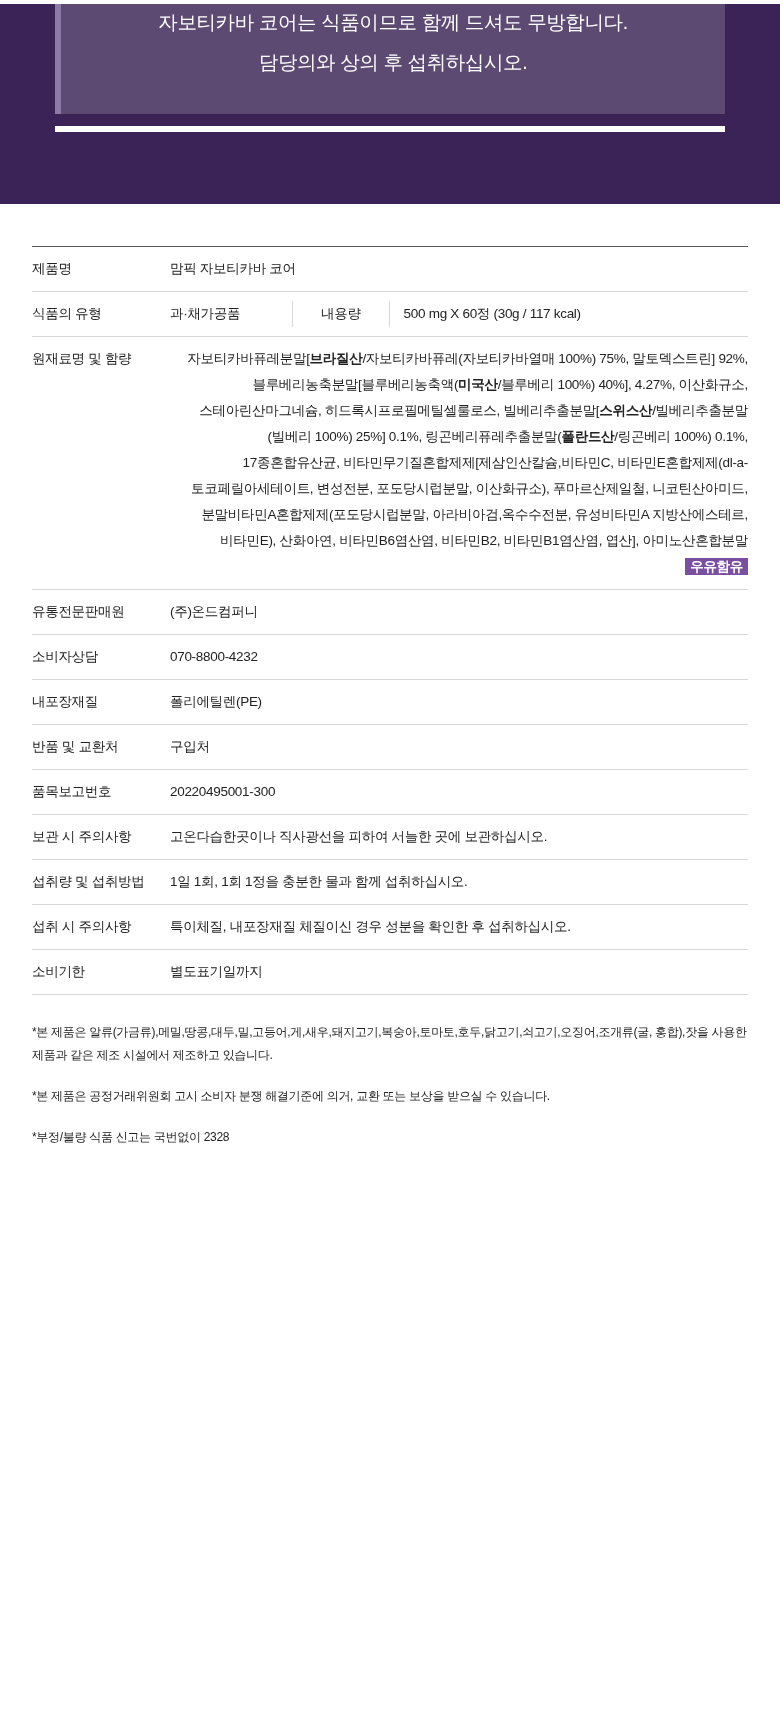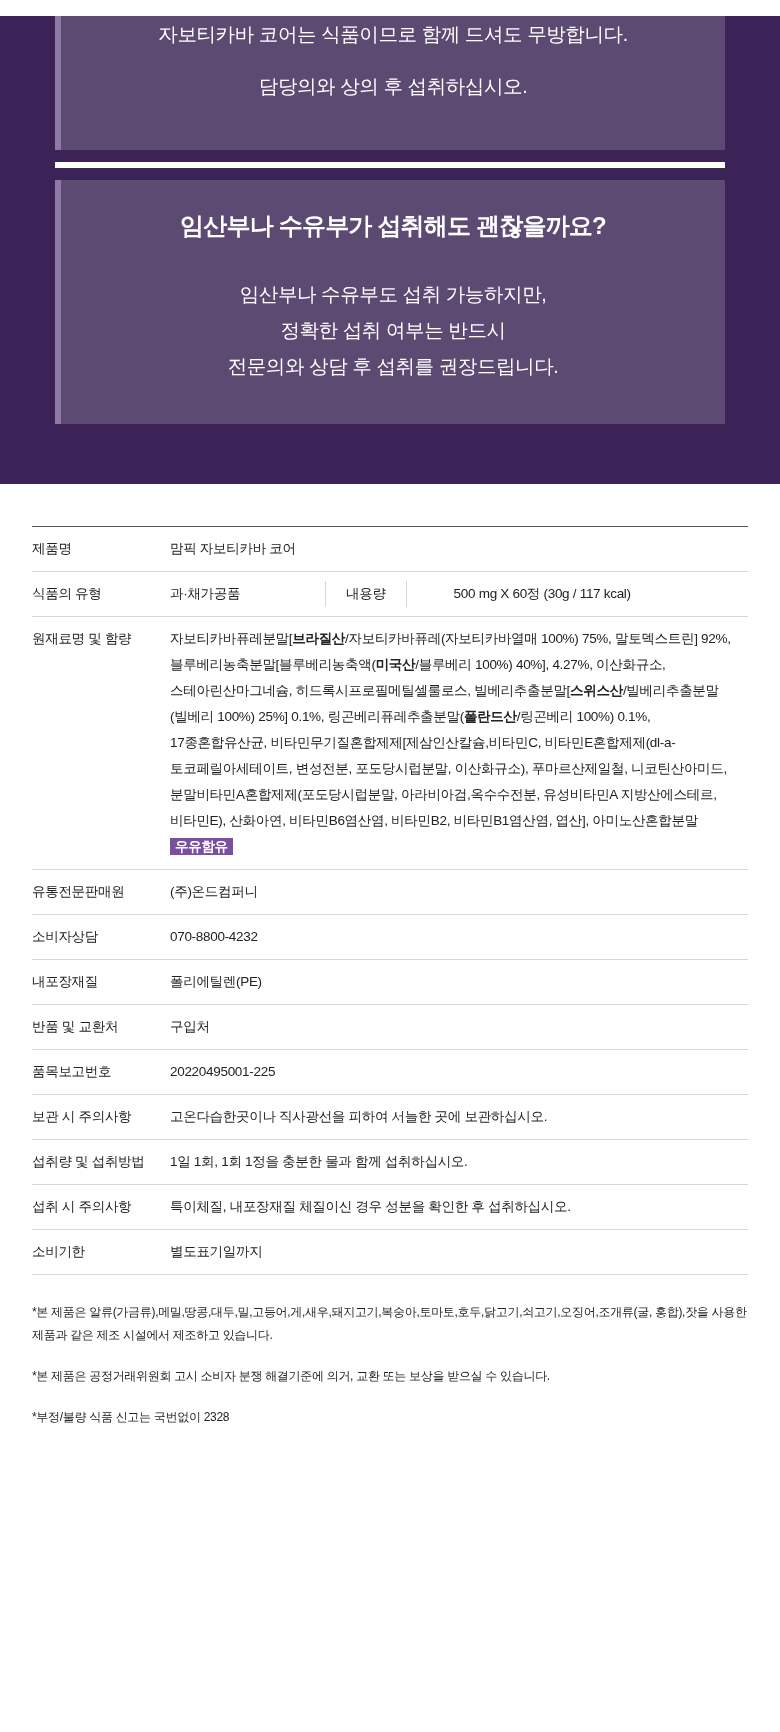--- a/index.html
+++ b/index.html
@@ -34,21 +34,21 @@
     background: #5d4a72;
     border-left: 6px solid #8d7aa6;
     box-sizing: border-box;
     width: 100%;
   }
   .card-top {
     padding: 0 24px 30px 24px;
     text-align: center;
   }
   .card-top p {
-    margin: 16px;
+    margin: 4px;
     color: #ffffff;
     font-size: 19.5px;
     line-height: 36px;
     font-weight: 500;
     letter-spacing: -0.4px;
   }
   .divider {
     height: 6px;
     background: #ffffff;
     margin: 12px 0 12px 0;
@@ -102,42 +102,42 @@
     color: #222222;
     font-weight: 500;
     padding-left: 2px;
   }
   td.value {
     padding-left: 12px;
     word-break: keep-all;
   }
   .ingredients {
     line-height: 26px;
+    text-align: right;
   }
   .ingredients b { font-weight: bold; }
   .hl {
     background: #7b4fa0;
     color: #ffffff;
     padding: 1px 5px;
     font-weight: bold;
   }
   .subrow {
     display: flex;
     align-items: center;
-    gap: 33px;
   }
   .subrow .v1 {
     width: 122px;
     flex: none;
   }
   .subrow .sublabel {
     border: 1px solid #d8d8d8;
     border-top: none;
     border-bottom: none;
-    padding: 0 20px;
+    padding: 0 28px;
     margin-right: 14px;
     line-height: 26px;
     flex: none;
   }
 
   
   .notes {
     padding: 26px 32px 40px 32px;
     box-sizing: border-box;
   }
@@ -161,28 +161,20 @@
 
       <div class="card">
         <div class="card-top">
           <p>자보티카바 코어는 식품이므로 함께 드셔도 무방합니다.</p>
           <p>담당의와 상의 후 섭취하십시오.</p>
         </div>
       </div>
 
       <div class="divider"></div>
 
-      <div class="card">
-        <div class="card-bottom">
-          <h2>임산부나 수유부가 섭취해도 괜찮을까요?</h2>
-          <p>임산부나 수유부도 섭취 가능하지만,</p>
-          <p>정확한 섭취 여부는 반드시</p>
-          <p>전문의와 상담 후 섭취를 권장드립니다.</p>
-        </div>
-      </div>
 
     </div>
   </section>
 
   <section class="info-wrap">
     <table class="info">
       <tbody>
 
         <tr>
           <td class="label">제품명</td>
@@ -222,21 +214,21 @@
           <tr>
             <td class="label">내포장재질</td>
             <td class="value">폴리에틸렌(PE)</td>
           </tr>
           <tr>
             <td class="label">반품 및 교환처</td>
             <td class="value">구입처</td>
           </tr>
           <tr>
             <td class="label">품목보고번호</td>
-            <td class="value">20220495001-225</td>
+            <td class="value">20220495001-300</td>
           </tr>
           <tr>
             <td class="label">보관 시 주의사항</td>
             <td class="value">고온다습한곳이나 직사광선을 피하여 서늘한 곳에 보관하십시오.</td>
           </tr>
           <tr>
             <td class="label">섭취량 및 섭취방법</td>
             <td class="value">1일 1회, 1회 1정을 충분한 물과 함께 섭취하십시오.</td>
           </tr>
           <tr>

